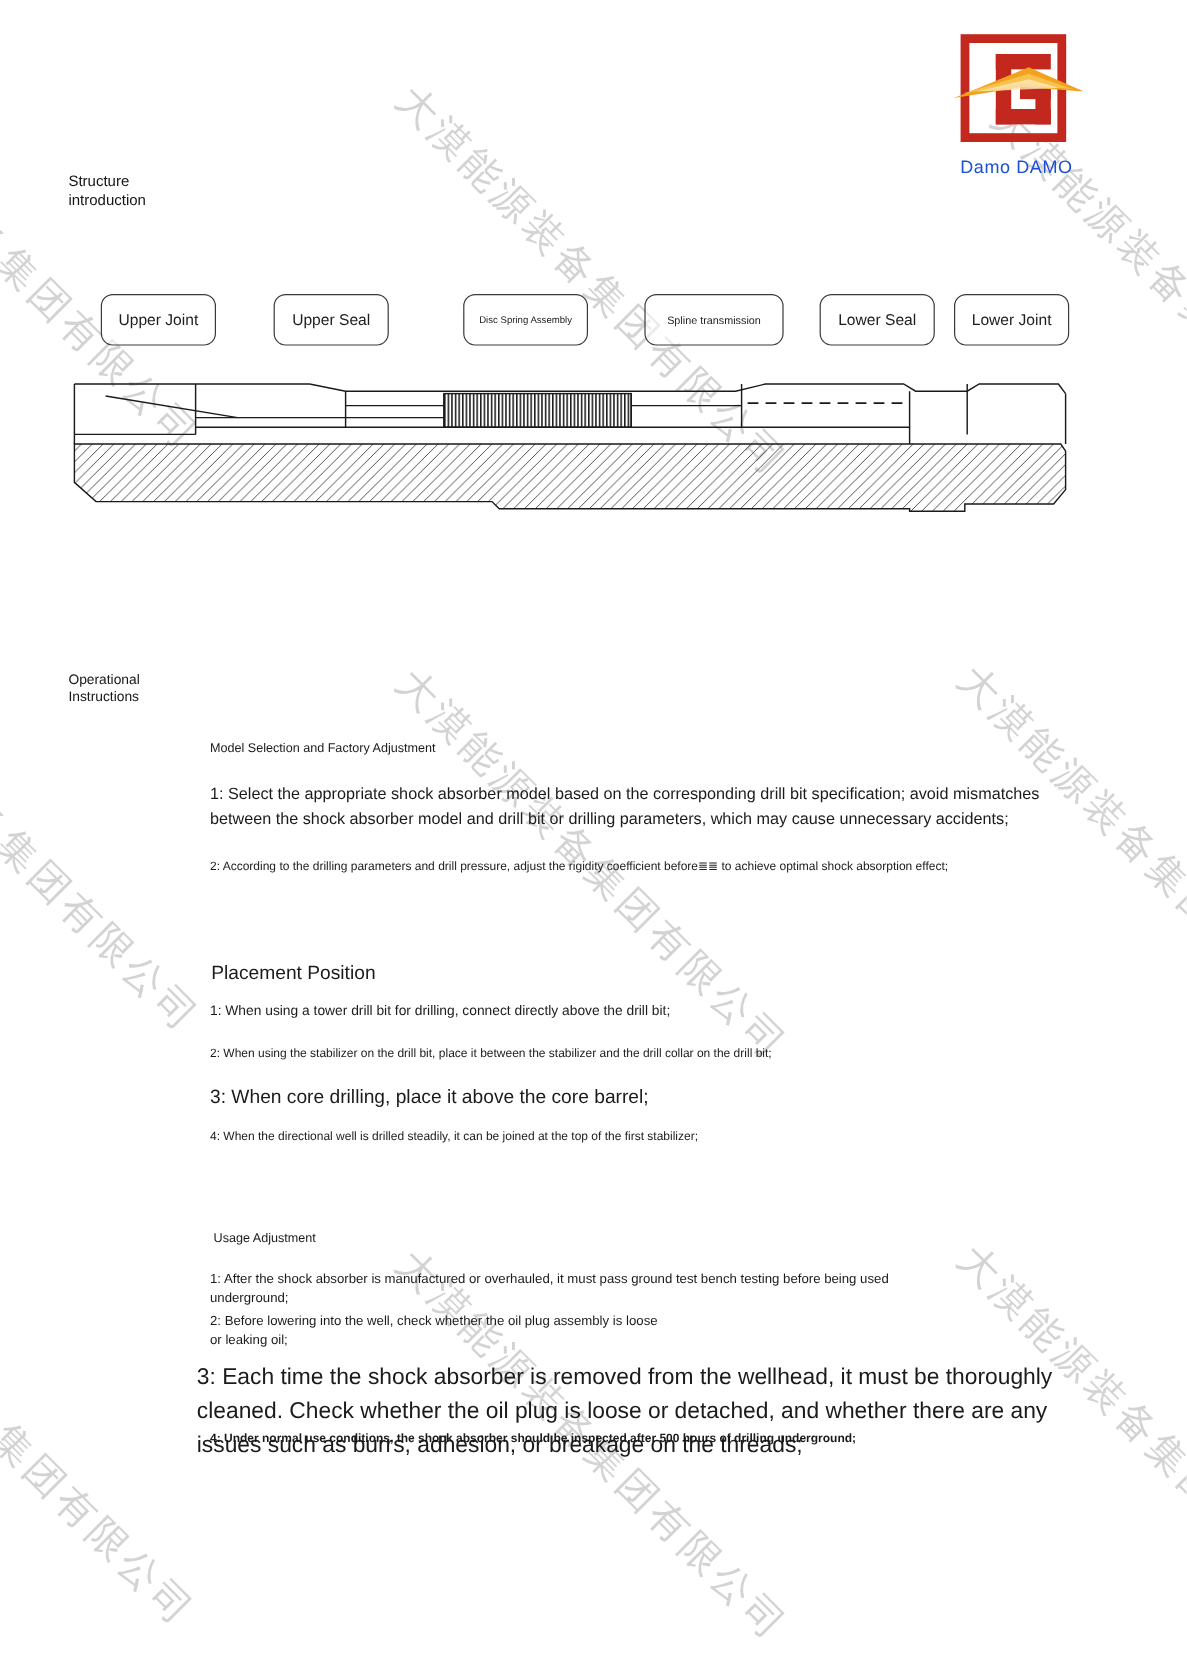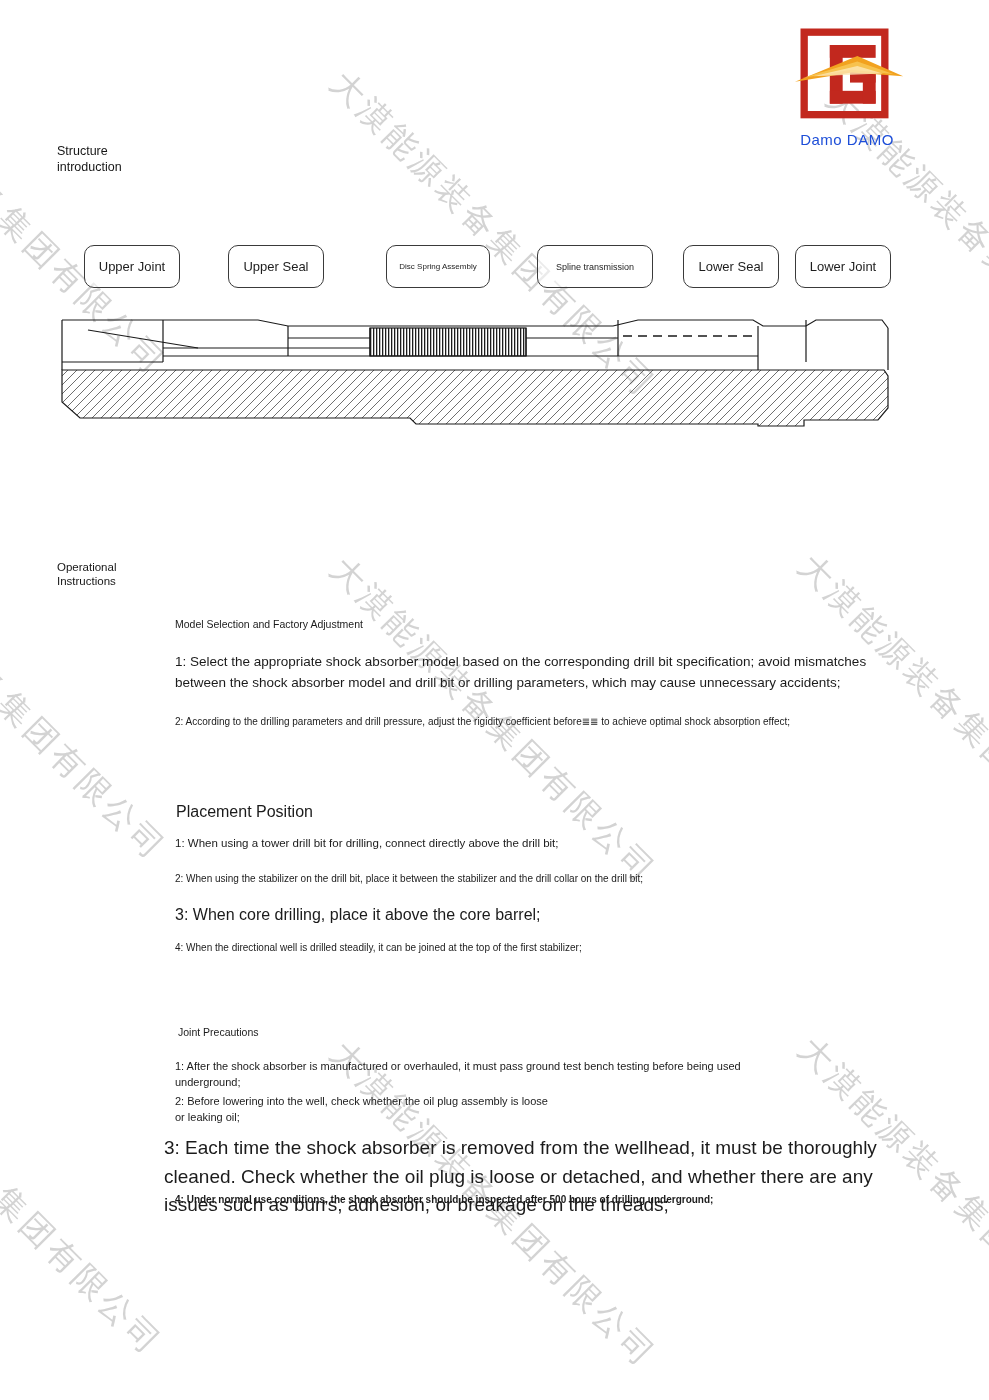--- a/index.html
+++ b/index.html
@@ -145,19 +145,19 @@
   <div class="tx layer" id="ms-title">Model Selection and Factory Adjustment</div>
   <div class="tx wrap layer" id="ms-item1">1: Select the appropriate shock absorber model based on the corresponding drill bit specification; avoid mismatches between the shock absorber model and drill bit or drilling parameters, which may cause unnecessary accidents;</div>
   <div class="tx layer" id="ms-item2">2: According to the drilling parameters and drill pressure, adjust the rigidity coefficient before≣≣ to achieve optimal shock absorption effect;</div>
 
   <div class="tx layer" id="pp-title">Placement Position</div>
   <div class="tx layer" id="pp-item1">1: When using a tower drill bit for drilling, connect directly above the drill bit;</div>
   <div class="tx layer" id="pp-item2">2: When using the stabilizer on the drill bit, place it between the stabilizer and the drill collar on the drill bit;</div>
   <div class="tx layer" id="pp-item3">3: When core drilling, place it above the core barrel;</div>
   <div class="tx layer" id="pp-item4">4: When the directional well is drilled steadily, it can be joined at the top of the first stabilizer;</div>
 
-  <div class="tx layer" id="up-title">Joint Precautions</div>
+  <div class="tx layer" id="up-title">Usage Adjustment</div>
   <div class="tx wrap layer" id="up-item1">1: After the shock absorber is manufactured or overhauled, it must pass ground test bench testing before being used underground;</div>
   <div class="tx wrap layer" id="up-item2">2: Before lowering into the well, check whether the oil plug assembly is loose or leaking oil;</div>
   <div class="tx wrap layer" id="up-item3">3: Each time the shock absorber is removed from the wellhead, it must be thoroughly cleaned. Check whether the oil plug is loose or detached, and whether there are any issues such as burrs, adhesion, or breakage on the threads;</div>
   <div class="tx layer" id="up-item4">4: Under normal use conditions, the shock absorber should be inspected after 500 hours of drilling underground;</div>
 
 </div>
 
 </body></html>

